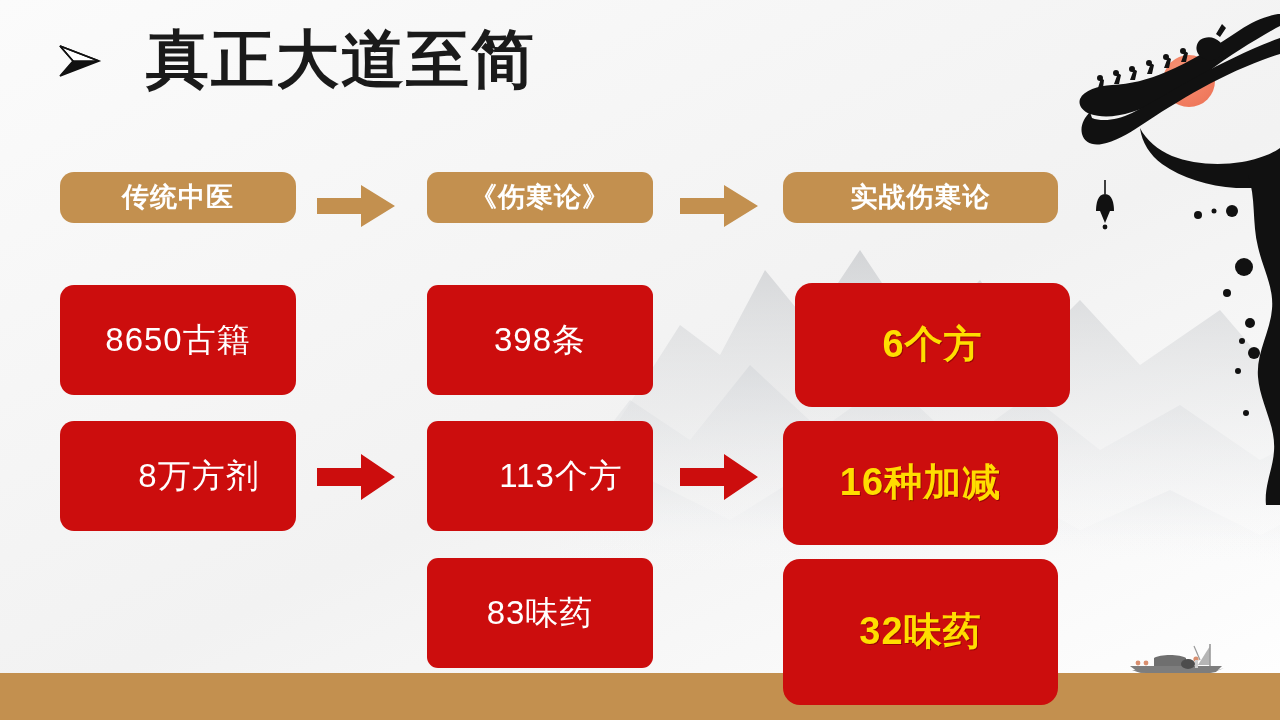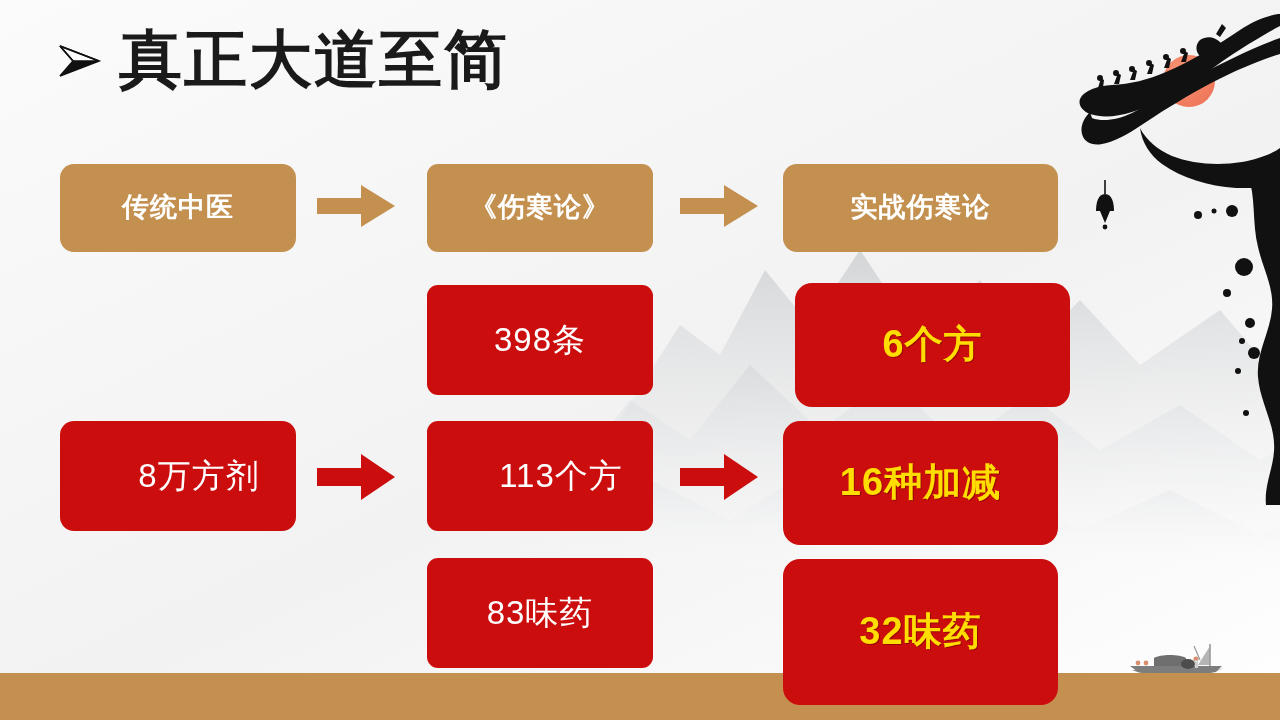--- a/index.html
+++ b/index.html
@@ -49,21 +49,21 @@
     width: 1280px; height: 47px;
     background: #c3904f;
   }
 
   
   .title-row {
     position: absolute;
     left: 56px; top: 28px;
     display: flex;
     align-items: center;
-    gap: 17px;
+    gap: 44px;
   }
   .bullet-arrow {
     width: 46px; height: 46px;
     display: block;
   }
   .title-text {
     font-size: 63px;
     font-weight: bold;
     color: #1a1a1a;
     letter-spacing: 2px;
@@ -104,21 +104,21 @@
     text-shadow: 1px 1px 0 rgba(110,0,0,.55);
     border-radius: 17px;
   }
 
   
   .col1 { left: 60px;  width: 236px; }
   .col2 { left: 427px; width: 226px; border-radius: 11px; }
   .col3 { left: 783px; width: 275px; }
 
   
-  .rowH  { top: 164px; height: 88px; }
+  .rowH  { top: 172px; height: 51px; }
   .row1  { top: 285px; height: 110px; }
   .row2  { top: 421px; height: 110px; padding-left: 42px; }
   .row3  { top: 558px; height: 110px; }
   .row1c { top: 283px; height: 124px; margin-left: 12px; }
   .row2c { top: 421px; height: 124px; }
   .row3c { top: 559px; height: 146px; }
 
   
   .arrow { position: absolute; }
   .arrow svg { display: block; width: 100%; height: 100%; }
@@ -234,20 +234,21 @@
     <svg viewBox="0 0 78 46">
         <path d="M0 15 L44 15 L44 2 L78 23 L44 44 L44 31 L0 31 Z" fill="#c3904f"></path>
       </svg>
   </div>
   <div class="arrow arr-h2">
     <svg viewBox="0 0 78 46">
         <path d="M0 15 L44 15 L44 2 L78 23 L44 44 L44 31 L0 31 Z" fill="#c3904f"></path>
       </svg>
   </div>
 
+  <div class="box red col1 row1">8650古籍</div>
   <div class="box red col2 row1">398条</div>
   <div class="box red accent col3 row1c">6个方</div>
 
   <div class="box red col1 row2">8万方剂</div>
   <div class="box red col2 row2">113个方</div>
   <div class="box red accent col3 row2c">16种加减</div>
 
   <div class="arrow arr-m1">
     <svg viewBox="0 0 78 50">
         <path d="M0 16 L44 16 L44 2 L78 25 L44 48 L44 34 L0 34 Z" fill="#cc0d0d"></path>

